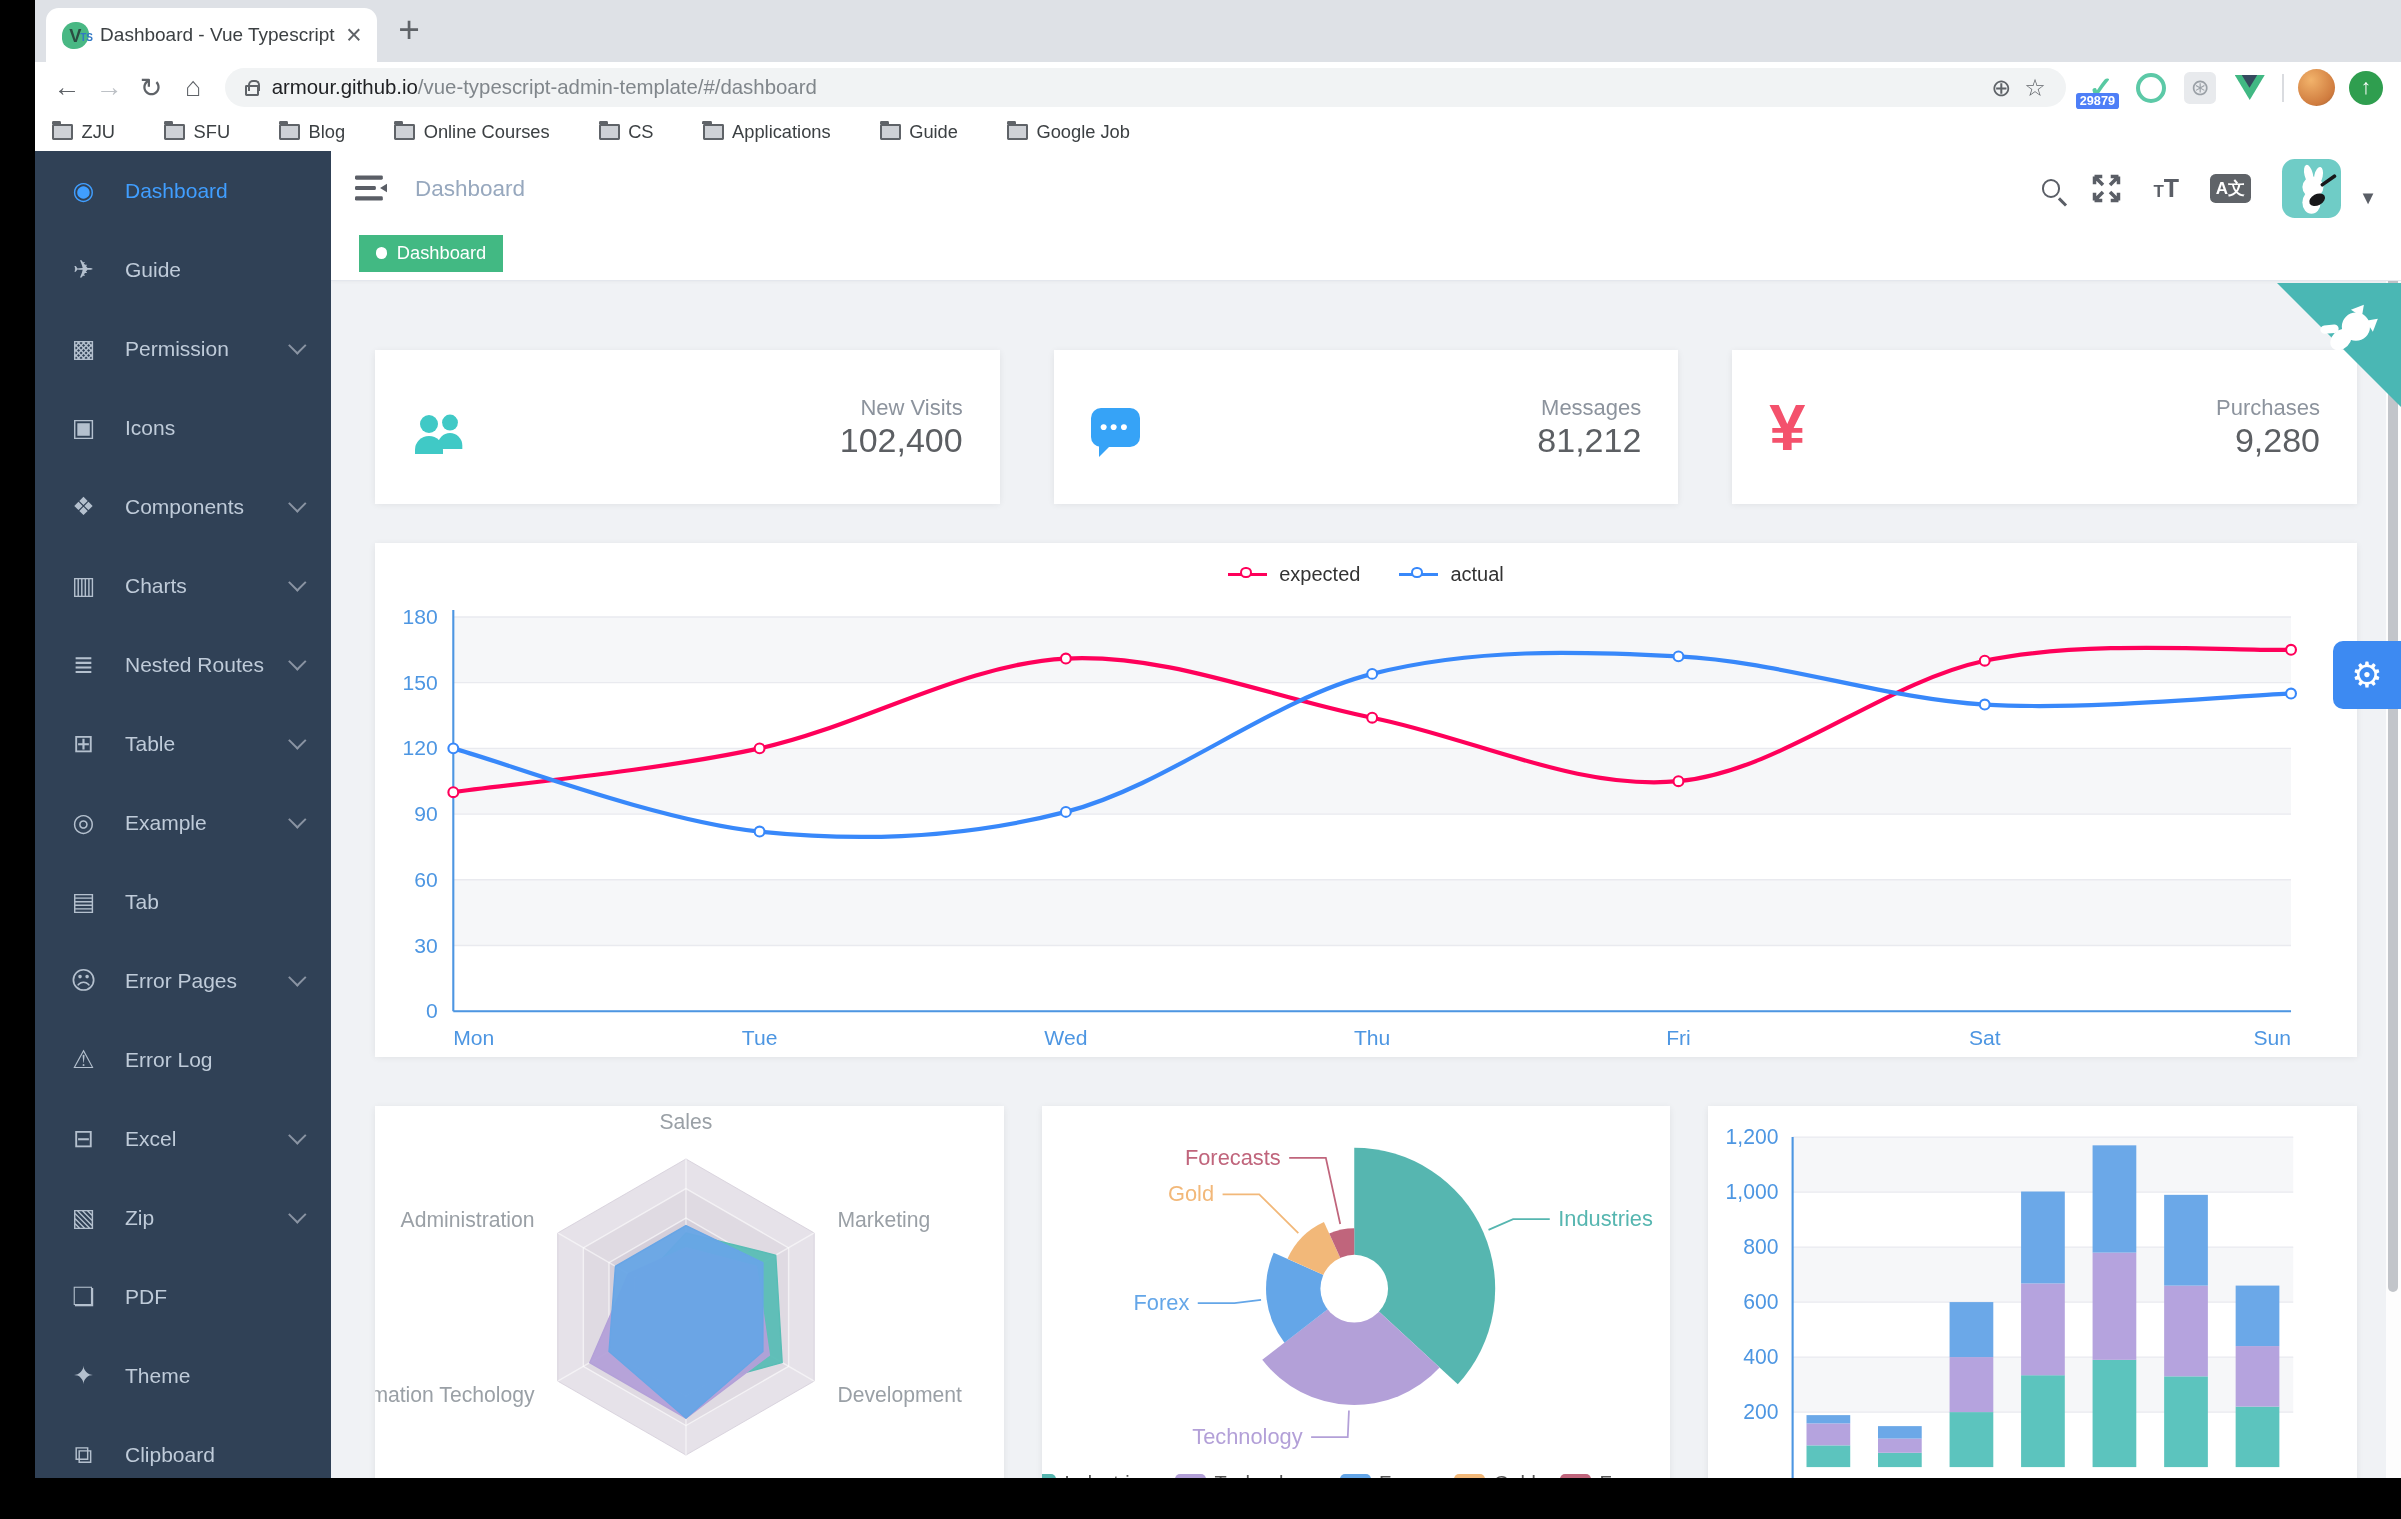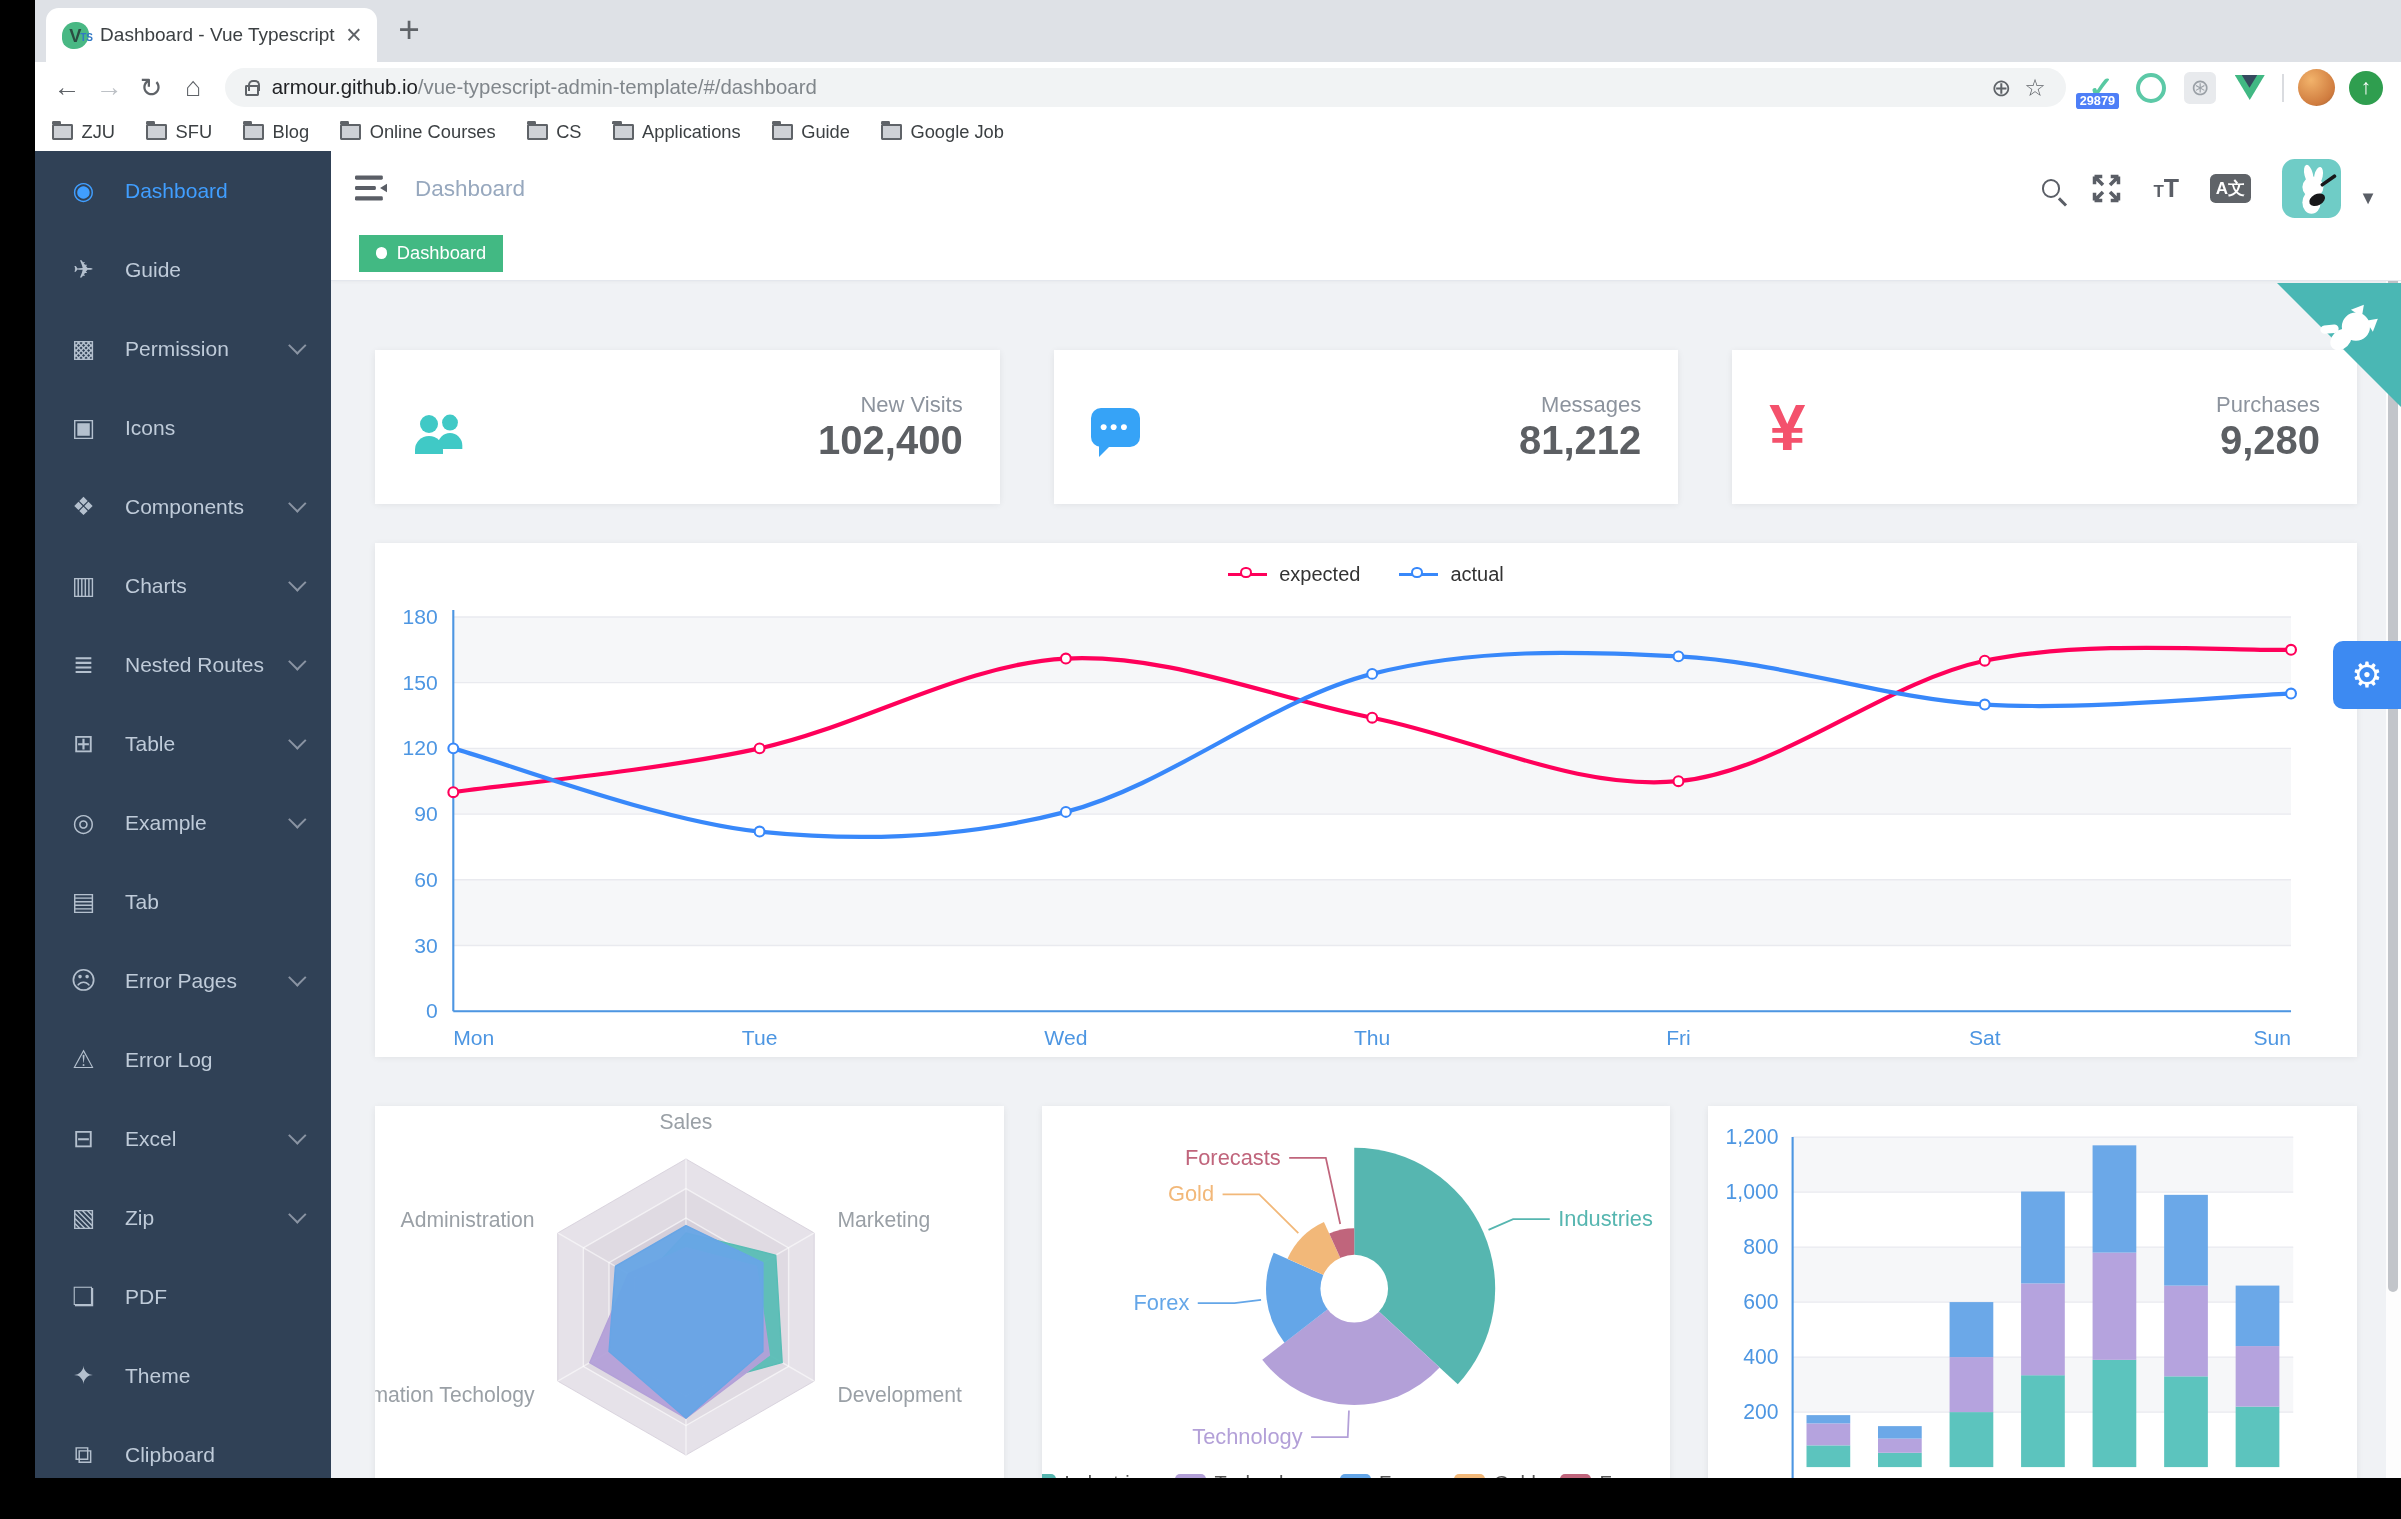--- a/index.html
+++ b/index.html
@@ -26,21 +26,21 @@
   .ext { position:relative; width:37px; height:37px; display:flex; align-items:center; justify-content:center; margin:0 4.2px; }
   .badge { position:absolute; left:-7px; bottom:-2.8px; background:#4d7ef7; color:#fff; font-size:12.7px; padding:0.7px 4.2px; border-radius:2.8px; font-weight:bold;}
   .check { color:#58c9a2; font-size:30px; font-weight:bold; }
   .ring { width:30px; height:30px; border:4.2px solid #5cc9a7; border-radius:50%; }
   .react { width:32px; height:32px; background:#e8eaed; border-radius:5.6px; color:#9aa0a6; font-size:22.5px; text-align:center; line-height:32px;}
   .vueo { width:30px; height:25px; background:#41B883; clip-path:polygon(0 0,50% 100%,100% 0); position:relative; }
   .vuei { position:absolute; left:7px; top:0; width:15.5px; height:12.7px; background:#35495E; clip-path:polygon(0 0,50% 100%,100% 0);}
   .divider { width:1.4px; height:28px; background:#dadce0; margin:0 5.6px; }
   .bravatar { width:37px; height:37px; border-radius:50%; background:radial-gradient(circle at 35% 30%, #f2b36b, #cf7b3e 70%, #8a5a35); }
   .upcircle { width:34px; height:34px; border-radius:50%; background:#2f9e4f; color:#fff; font-size:21px; font-weight:bold; text-align:center; line-height:32px;}
-  .bookmarks { height:39px; background:#fff; display:flex; align-items:center; gap:31px; padding-left:17px; font-size:18.3px; color:#3c4043; border-bottom:0.7px solid #e6e8eb;}
+  .bookmarks { height:39px; background:#fff; display:flex; align-items:center; gap:49px; padding-left:17px; font-size:18.3px; color:#3c4043; border-bottom:0.7px solid #e6e8eb;}
   .bm { display:flex; align-items:center; gap:8.5px; }
   .bm-folder { width:21px; height:15.5px; background:#ced1d6; border:2.1px solid #5f6368; border-radius:1.4px; position:relative; }
   .bm-folder:before { content:''; position:absolute; left:-2.1px; top:-5.6px; width:9.2px; height:3.5px; background:#5f6368; border-radius:1.4px 1.4px 0 0;}
 
   
   .app { position:absolute; top:151px; left:0; right:0; bottom:0; display:flex; }
   .sidebar { width:296px; background:#304156; flex:0 0 auto; }
   .side-item { height:79px; display:flex; align-items:center; padding-left:31px; gap:24px; color:#bfcbd9; font-size:21px; cursor:pointer;}
   .side-item .sic { width:35px; font-size:25px; text-align:center; color:#b4c0ce; font-style:normal;}
   .side-item.active { color:#409EFF; }
@@ -64,21 +64,21 @@
   .tag .dot { width:11.3px; height:11.3px; border-radius:50%; background:#fff; }
 
   .content { position:absolute; top:132px; left:0; right:0; bottom:0; }
   .corner { position:absolute; top:0; right:0; z-index:5; }
   .gearbtn { position:absolute; right:0; top:358px; width:68px; height:68px; background:#3d8af2; border-radius:10px 0 0 10px; color:#fff; font-size:35px; display:flex; align-items:center; justify-content:center; z-index:6;}
 
   .stats { display:flex; gap:54px; padding:0 44px; margin-top:67px; }
   .scard { flex:1; height:154px; background:#fff; box-shadow:0 1.4px 7px rgba(0,0,0,.07); display:flex; align-items:center; justify-content:space-between; padding:0 37px; }
   .s-txt { text-align:right; }
   .s-label { font-size:22px; color:#8c939d; margin-bottom:12.7px; }
-  .s-value { font-size:40px; font-weight:bold; color:#5c5f63; }
+  .s-value { font-size:34px; font-weight:normal; color:#5c5f63; }
   .s-icon { width:92px; display:flex; justify-content:flex-start; }
   .ppl { position:relative; width:68px; height:54px; }
   .person { position:absolute; bottom:0; width:28px; height:18.3px; border-radius:14px 14px 0 0; background:#40C9C6;}
   .person:before { content:''; position:absolute; top:-21px; left:5px; width:18.3px; height:18.3px; border-radius:50%; background:#40C9C6; }
   .person.back { left:24px; bottom:4.2px; transform:scale(.88); }
   .person.front { left:2.8px; }
   .msg { width:49px; height:39px; background:#36A3F7; border-radius:10px; position:relative; color:#fff; font-size:21px; letter-spacing:2.8px; text-align:center; line-height:37px; font-weight:bold;}
   .msg:after { content:''; position:absolute; left:8.5px; bottom:-10px; border:7px solid transparent; border-top-color:#36A3F7; border-left-color:#36A3F7;}
   .yen { font-size:65px; color:#F4516C; font-weight:bold; line-height:1; }
   .cart { position:relative; width:56px; height:49px; }

